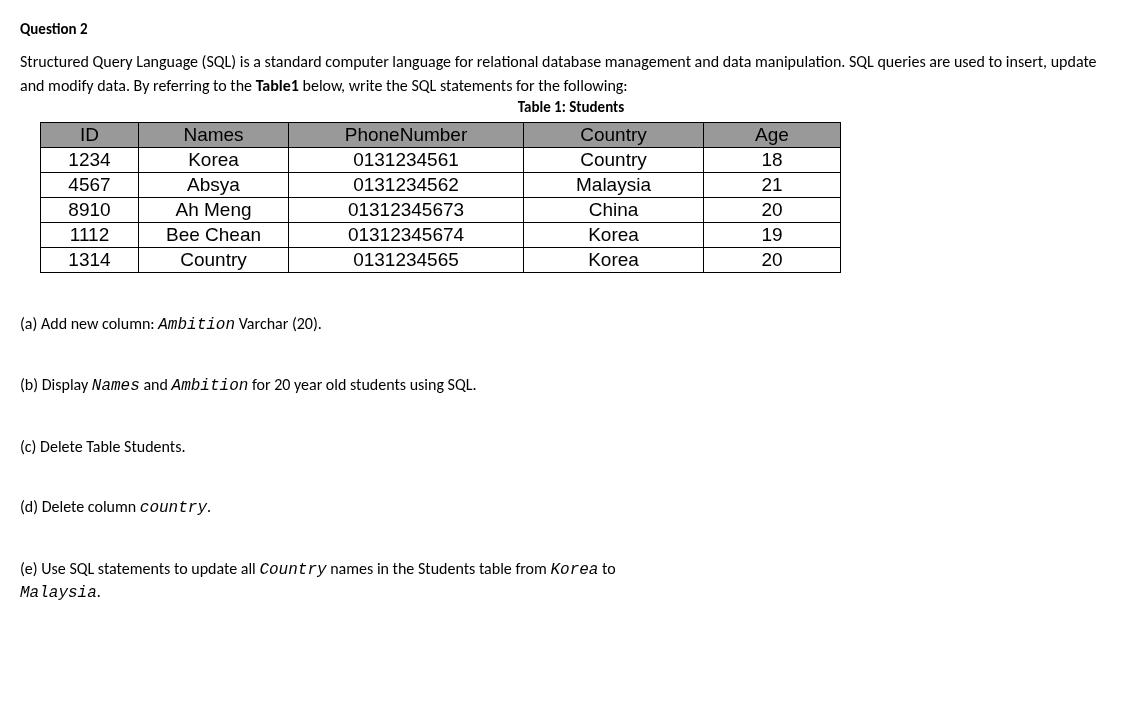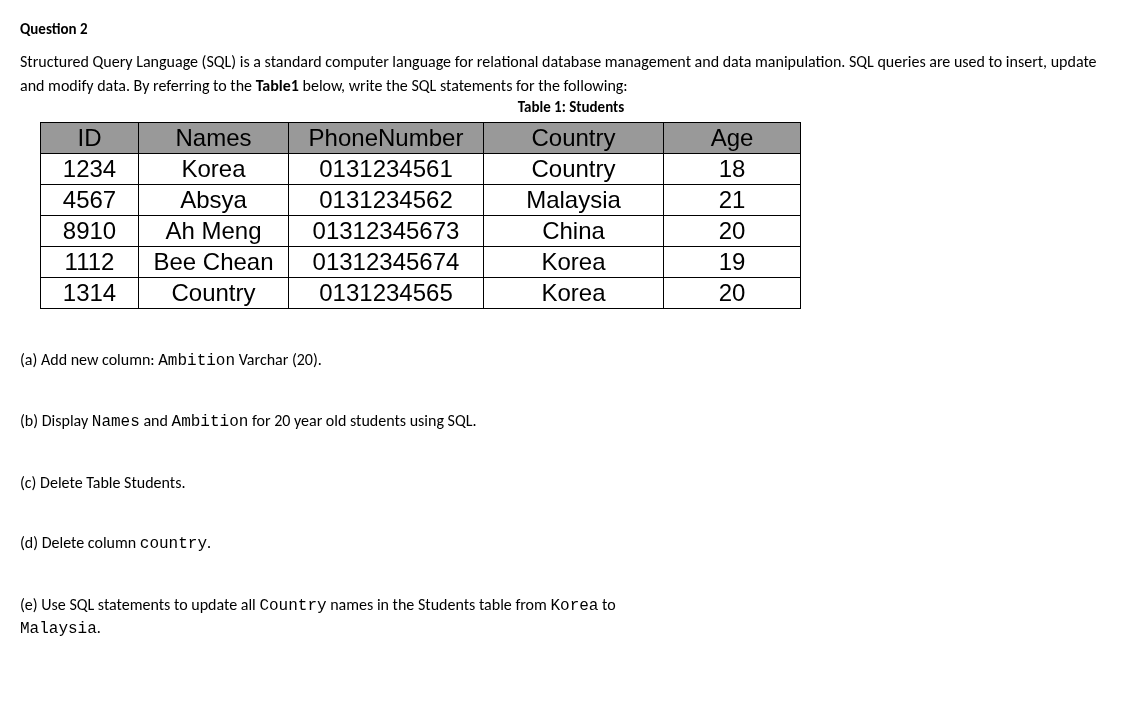--- a/index.html
+++ b/index.html
@@ -37,39 +37,40 @@
       border-collapse: collapse;
       margin-left: 20px;
       margin-bottom: 40px;
     }
     .students-table th,
     .students-table td {
       border: 1px solid #000;
       padding: 1px 8px;
       text-align: center;
       font-family: Arial, sans-serif;
-      font-size: 24px;
+      font-size: 19px;
       font-weight: normal;
     }
     .students-table th {
       background-color: #999;
       font-weight: normal;
     }
     .students-table .col-id { width: 98px; }
     .students-table .col-names { width: 150px; }
-    .students-table .col-phone { width: 195px; }
+    .students-table .col-phone { width: 235px; }
     .students-table .col-country { width: 180px; }
     .students-table .col-age { width: 137px; }
     .sub-question {
       font-size: 16px;
       margin-bottom: 38px;
       line-height: 1.4;
     }
     .mono {
       font-family: 'Courier New', monospace;
+      font-style: italic;
     }
   </style>
 </head>
 <body>
 
 <div class="question-header">Question 2</div>
 
 <p class="question-intro">
   <span>Structured Query Language (SQL) is a standard computer language for relational database management and data manipulation. SQL queries are used to insert, update and modify data. By referring to the </span><b>Table1</b><span> below, write the SQL statements for the following:</span>
 </p>

